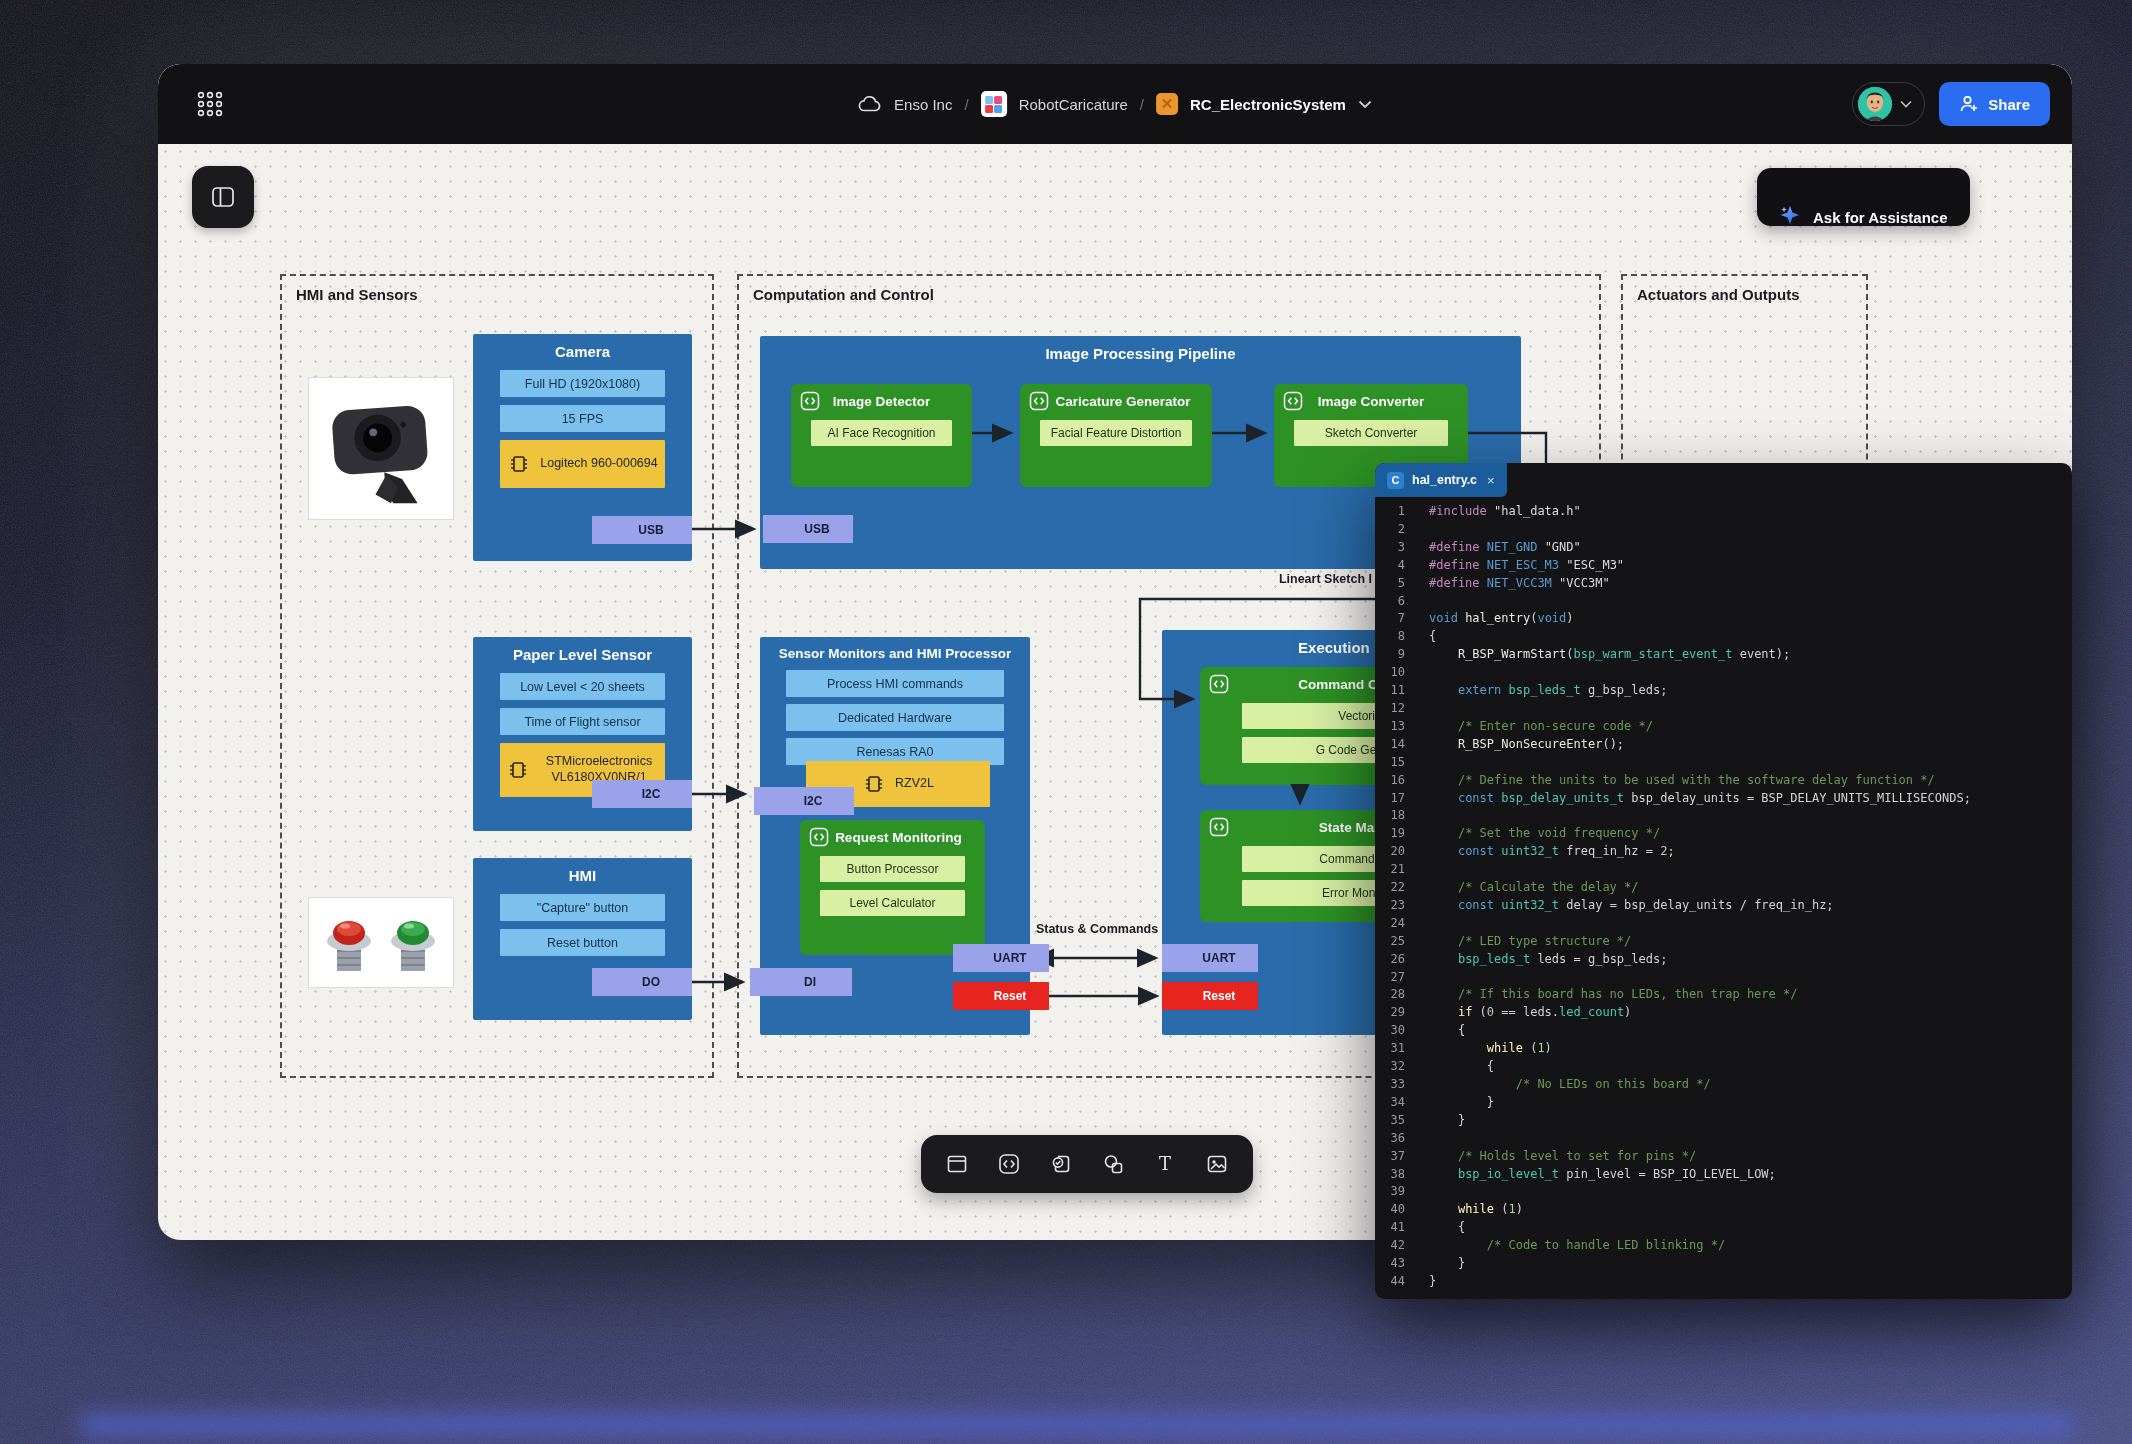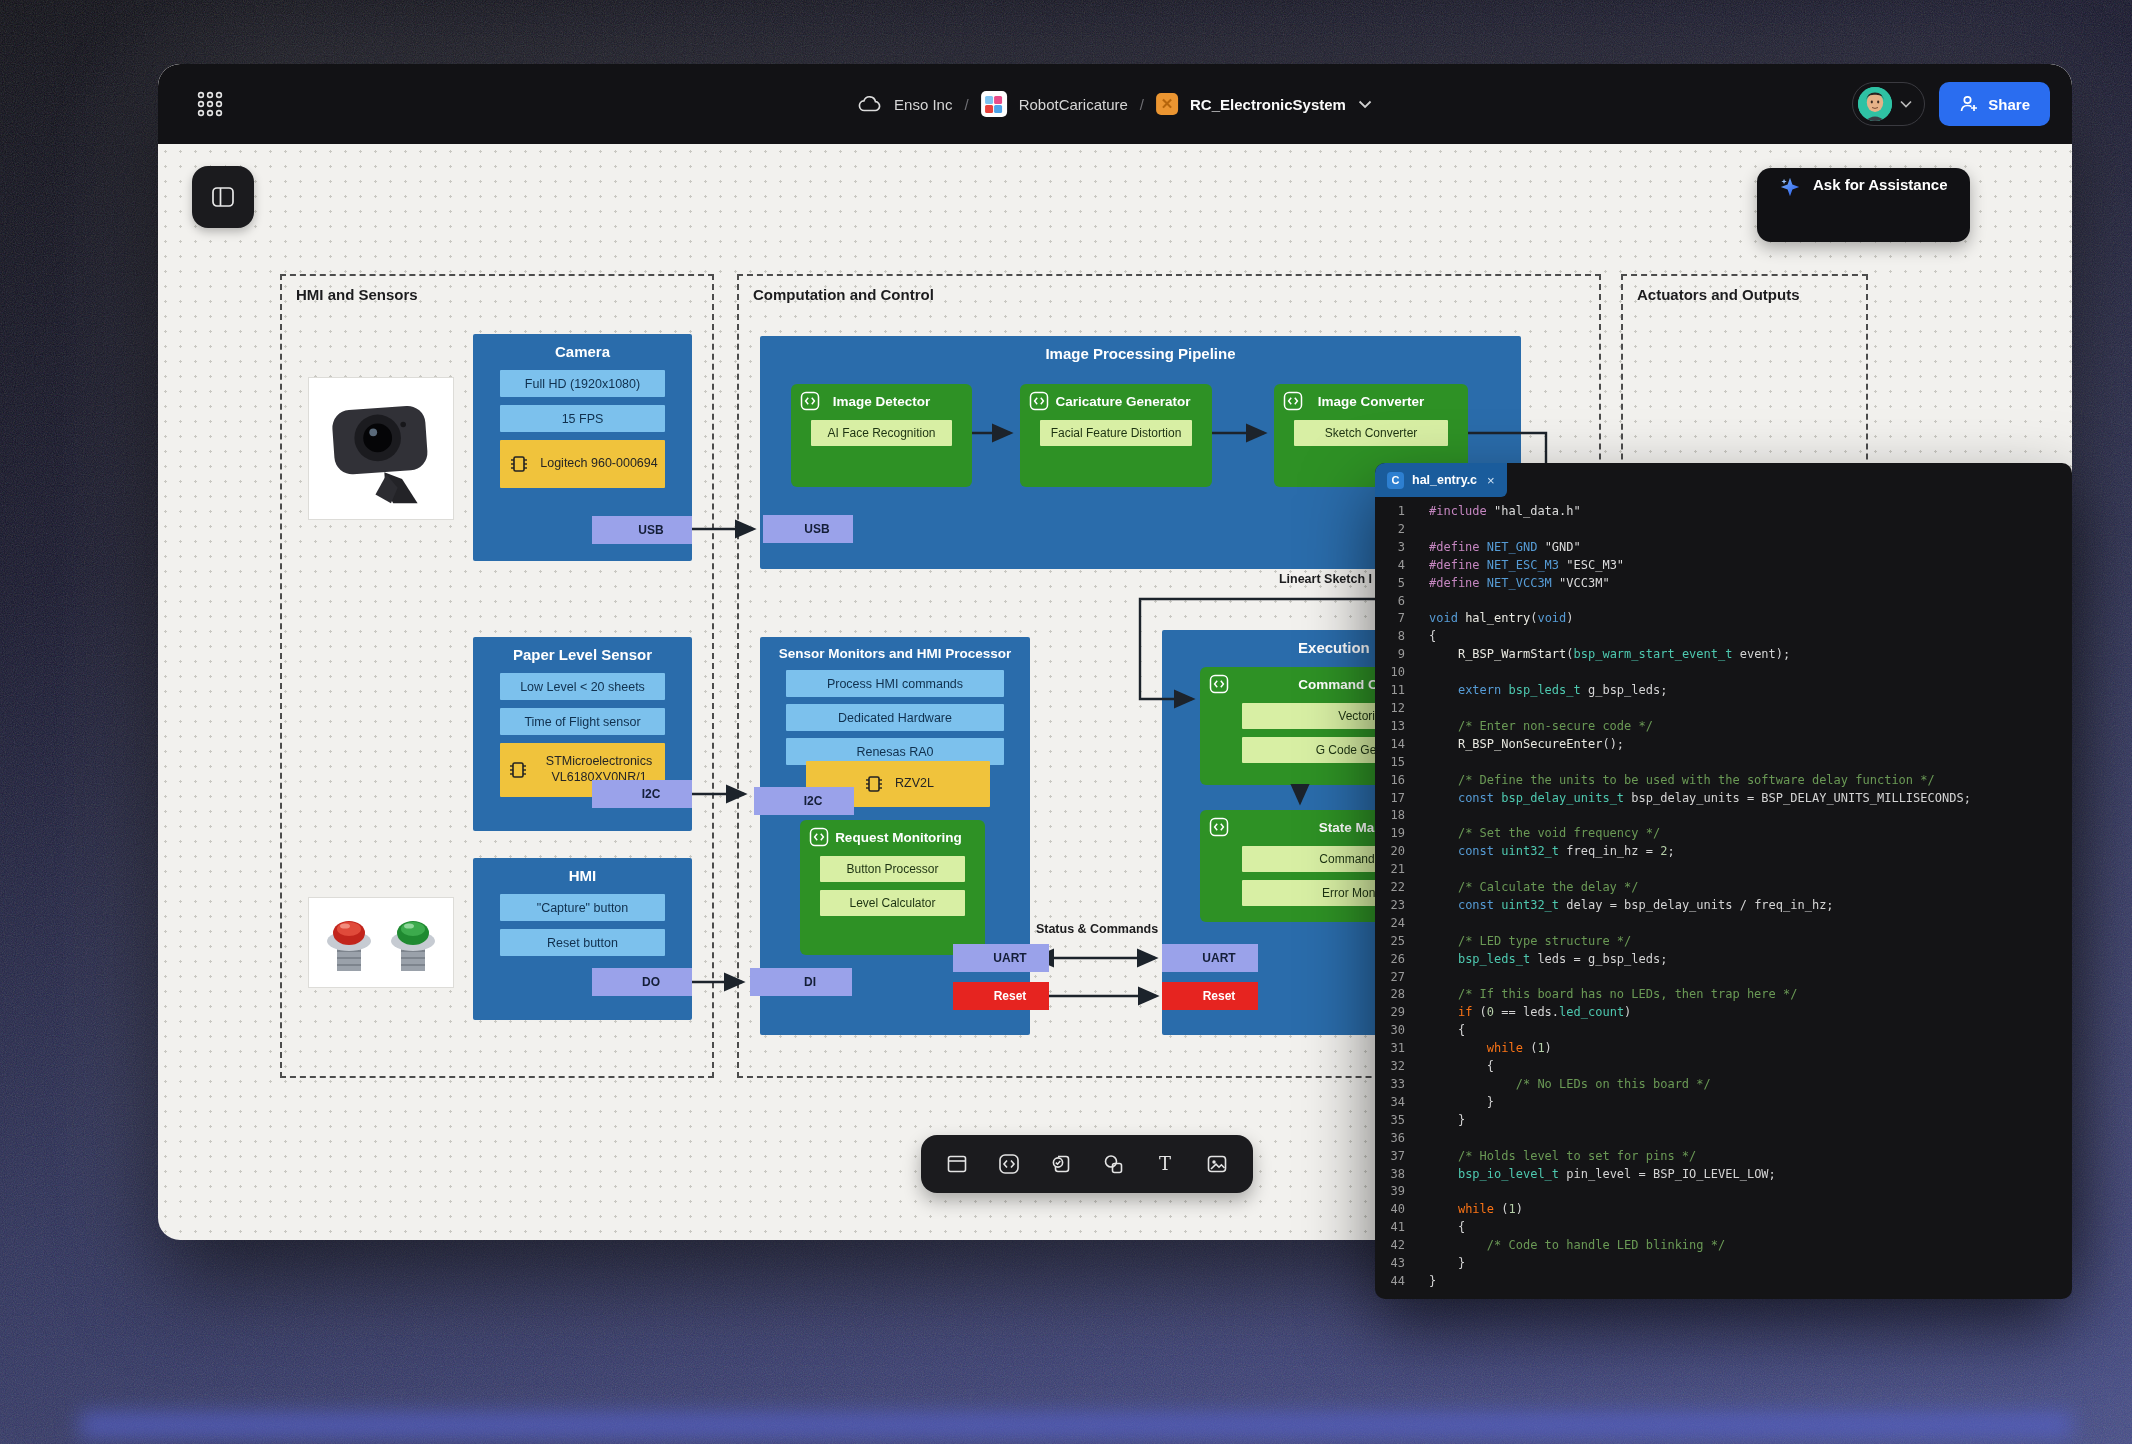--- a/index.html
+++ b/index.html
@@ -28,22 +28,22 @@
   .right-cluster{position:absolute;right:22px;display:flex;align-items:center;gap:14px;}
   .avatar-pill{display:flex;align-items:center;gap:8px;border:1.5px solid #3a3a40;border-radius:999px;padding:4px 12px 4px 5px;cursor:pointer;}
   .avatar{width:34px;height:34px;border-radius:50%;overflow:hidden;background:#2fc2a4;flex:0 0 auto;}
   .share-btn{display:flex;align-items:center;gap:9px;background:#2a6df0;color:#fff;font-weight:bold;font-size:15px;
     height:44px;padding:0 20px;border-radius:10px;cursor:pointer;}
 
   
   .canvas{position:absolute;left:0;top:80px;width:1914px;height:1096px;
     background-image:radial-gradient(circle,#c9c8c2 1.3px,transparent 1.3px);background-size:15px 15px;}
   .sq-btn{position:absolute;width:62px;height:62px;background:#1b1b1e;border-radius:16px;display:flex;align-items:center;justify-content:center;cursor:pointer;box-shadow:0 4px 10px rgba(0,0,0,.25);}
-  .assist{position:absolute;left:1599px;top:24px;height:58px;background:#111114;border-radius:14px;display:flex;align-items:flex-start;gap:12px;
-    padding:8px 22px;color:#fff;font-size:15px;font-weight:bold;cursor:pointer;box-shadow:0 6px 16px rgba(0,0,0,.3);}
+  .assist{position:absolute;left:1599px;top:24px;height:58px;background:#111114;border-radius:14px;display:flex;align-items:flex-end;gap:12px;
+    padding:0 22px;color:#fff;font-size:15px;font-weight:bold;cursor:pointer;box-shadow:0 6px 16px rgba(0,0,0,.3);}
 
   .section{position:absolute;border:2px dashed #4c4c4c;}
   .section-title{position:absolute;left:14px;top:10px;font-size:15px;font-weight:bold;color:#1c1c1e;}
 
   .photo-card{position:absolute;background:#fff;border:1px solid #dddcd8;display:flex;align-items:center;justify-content:center;}
 
   .bblock{position:absolute;background:#2a6cab;border-radius:2px;}
   .bblock .btitle{text-align:center;color:#fff;font-weight:bold;font-size:15px;padding-top:9px;}
   .rows{padding:10px 27px 0 27px;display:flex;flex-direction:column;gap:8px;}
   .row-blue{background:#7cc1ed;color:#10304e;font-size:12.5px;height:27px;display:flex;align-items:center;justify-content:center;border-radius:1px;text-align:center;}
@@ -69,21 +69,21 @@
     box-shadow:0 30px 70px rgba(0,0,0,.55);z-index:20;}
   .tabbar{height:34px;display:flex;align-items:stretch;}
   .tab{display:flex;align-items:center;gap:8px;background:#1a5c9c;color:#fff;border-radius:10px 0 6px 0;padding:0 12px;cursor:pointer;}
   .lang-badge{width:17px;height:17px;border-radius:4px;background:#2d7fd0;color:#fff;font-size:11px;font-weight:bold;display:flex;align-items:center;justify-content:center;}
   .tab-label{font-size:12.5px;font-weight:bold;}
   .tab-close{color:#cfe3f5;font-size:13px;margin-left:2px;cursor:pointer;}
   .code-area{padding:6px 0 0 0;font-family:"DejaVu Sans Mono",monospace;font-size:12px;line-height:17.9px;}
   .code-line{display:flex;}
   .ln{width:30px;text-align:right;color:#9b9b9b;flex:0 0 auto;margin-right:24px;user-select:none;}
   .code{white-space:pre;}
-  .tok-pp{color:#c586c0}.tok-kwb{color:#569cd6}.tok-kwm{color:#f97316}.tok-ty{color:#4ec9b0}
+  .tok-pp{color:#c586c0}.tok-kwb{color:#569cd6}.tok-kwm{color:#fef9c3}.tok-ty{color:#4ec9b0}
   .tok-cm{color:#6a9955}.tok-str{color:#dcdcdc}.tok-num{color:#b5cea8}.tok-pl{color:#d4d4d4}
   .tok-fn{color:#e9e9e1}.tok-mac{color:#569cd6}
 </style>
 </head>
 <body>
 
 <svg class="noise" xmlns="http://www.w3.org/2000/svg">
   <filter id="nz">
       <feTurbulence type="fractalNoise" baseFrequency="0.9" numOctaves="2" stitchTiles="stitch"></feTurbulence>
     </filter>

